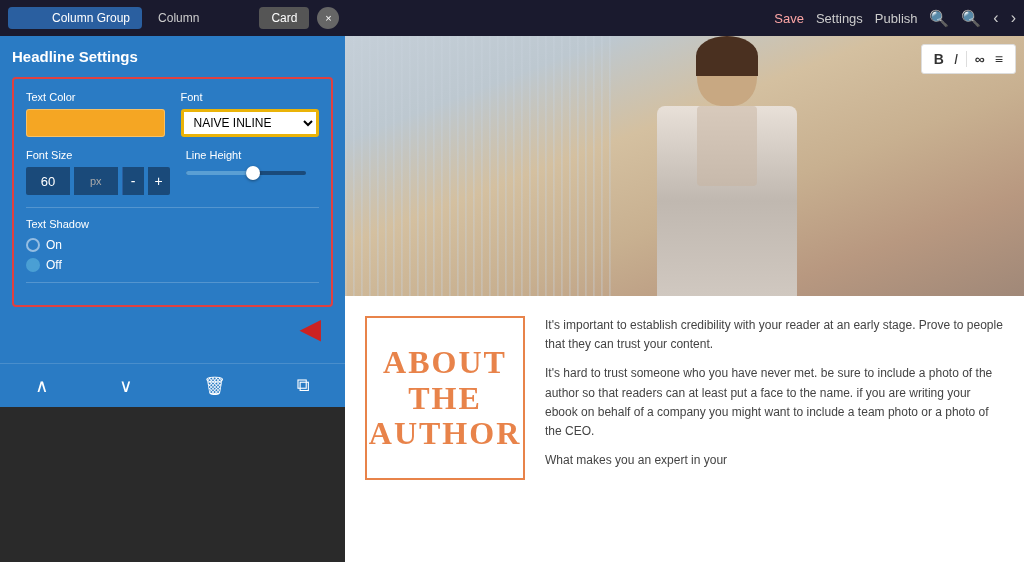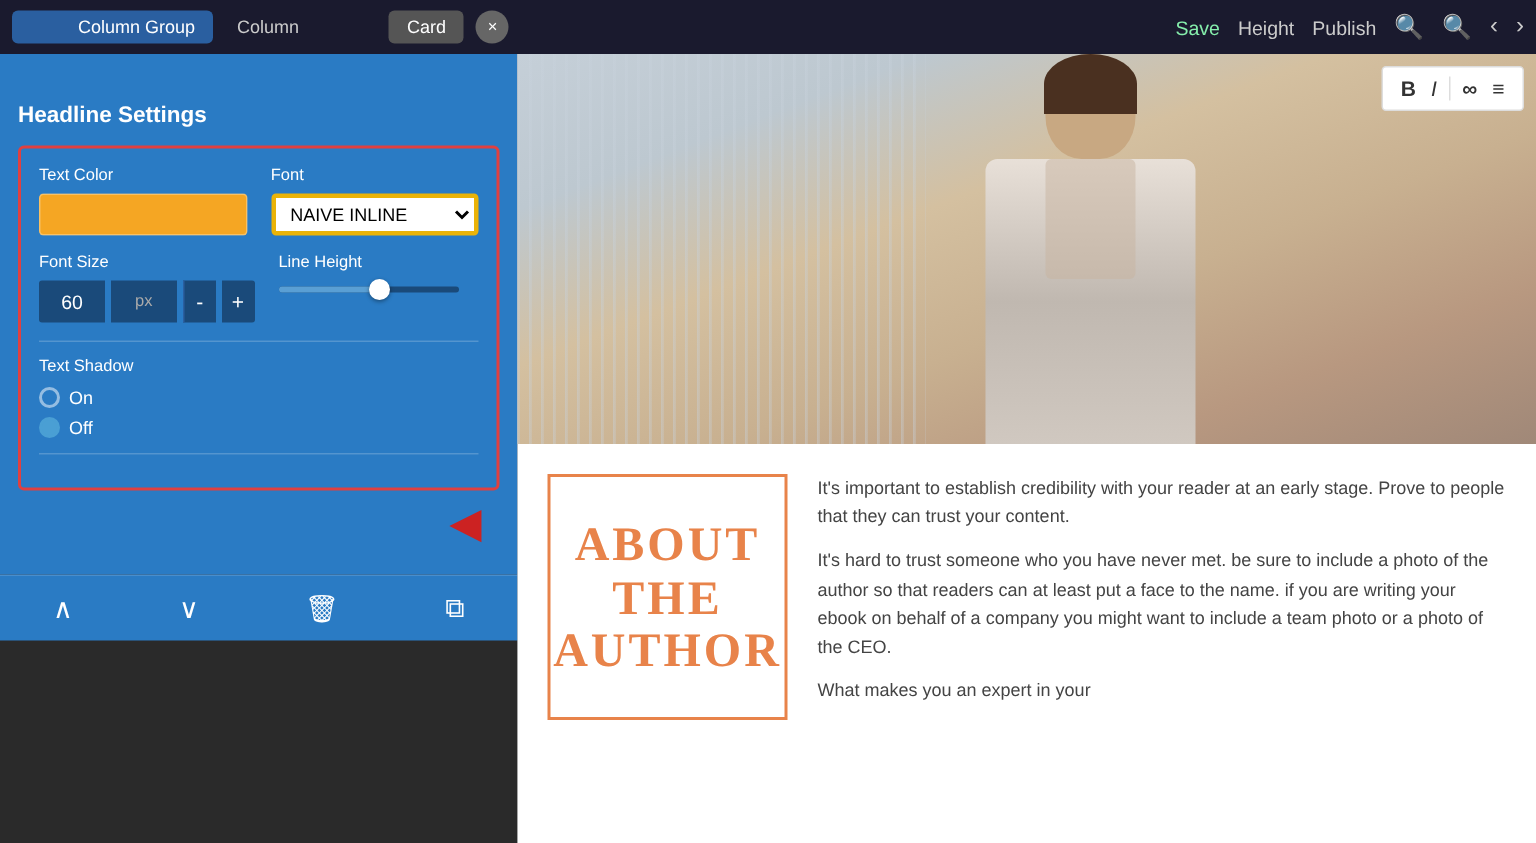--- a/index.html
+++ b/index.html
@@ -63,21 +63,21 @@
       gap: 12px;
     }
     .nav-action-btn {
       background: transparent;
       border: none;
       color: #ccc;
       font-size: 13px;
       cursor: pointer;
     }
     .nav-action-btn.save-btn {
-      color: #86efac;
+      color: #fca5a5;
     }
     .nav-icon-btn {
       background: transparent;
       border: none;
       color: #ccc;
       cursor: pointer;
       font-size: 16px;
     }
 
     
@@ -95,21 +95,20 @@
       display: flex;
       flex-direction: column;
       padding: 12px;
     }
 
     .panel-title {
       color: white;
       font-size: 15px;
       font-weight: bold;
       margin-bottom: 12px;
-      margin-top: 20px;
     }
 
     .settings-box {
       border: 2px solid #e04040;
       border-radius: 4px;
       padding: 12px;
       background: transparent;
     }
 
     .setting-row {
@@ -425,21 +424,21 @@
 <body>
 
 <div class="top-nav">
   <button class="nav-tab active">Column Group</button>
   <button class="nav-tab">Column</button>
   <button class="nav-tab card-active">Card</button>
   <button class="nav-close">×</button>
   <div class="nav-spacer"></div>
   <div class="nav-actions">
     <button class="nav-action-btn save-btn">Save</button>
-    <button class="nav-action-btn">Height</button>
+    <button class="nav-action-btn">Settings</button>
     <button class="nav-action-btn">Publish</button>
     <button class="nav-icon-btn">🔍</button>
     <button class="nav-icon-btn">🔍</button>
     <button class="nav-icon-btn">‹</button>
     <button class="nav-icon-btn">›</button>
   </div>
 </div>
 
 <div class="main-layout">
 

